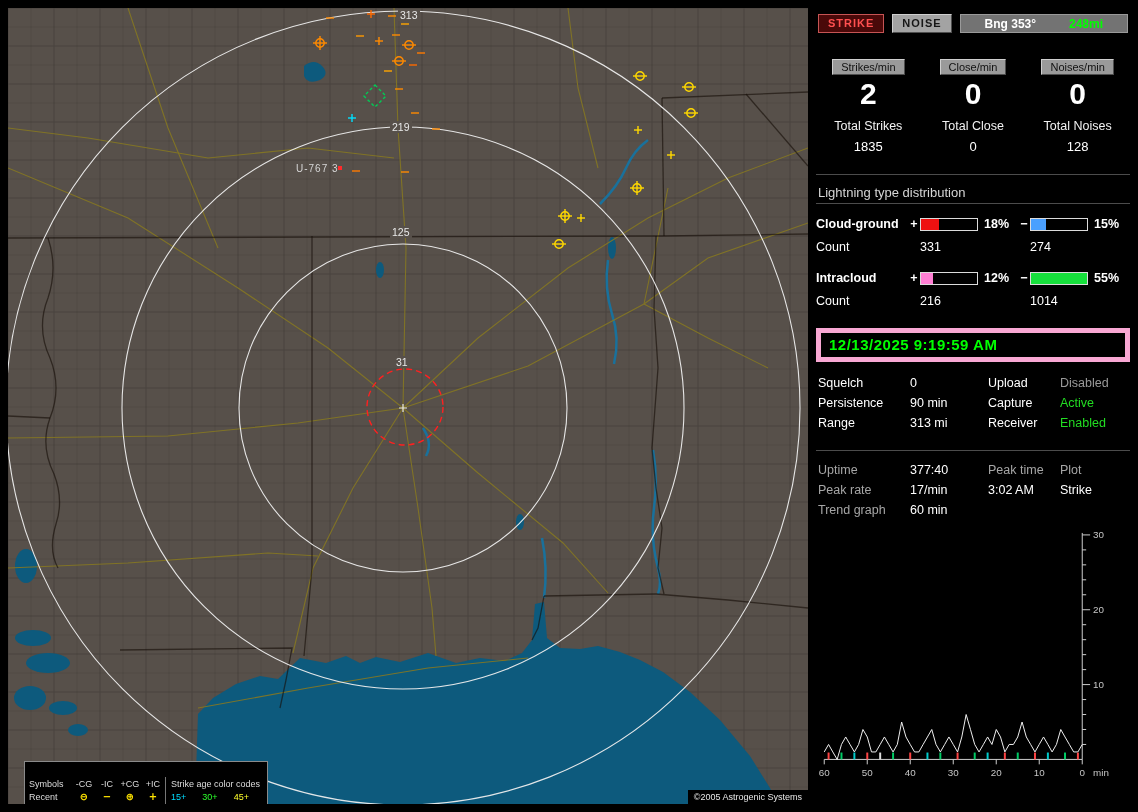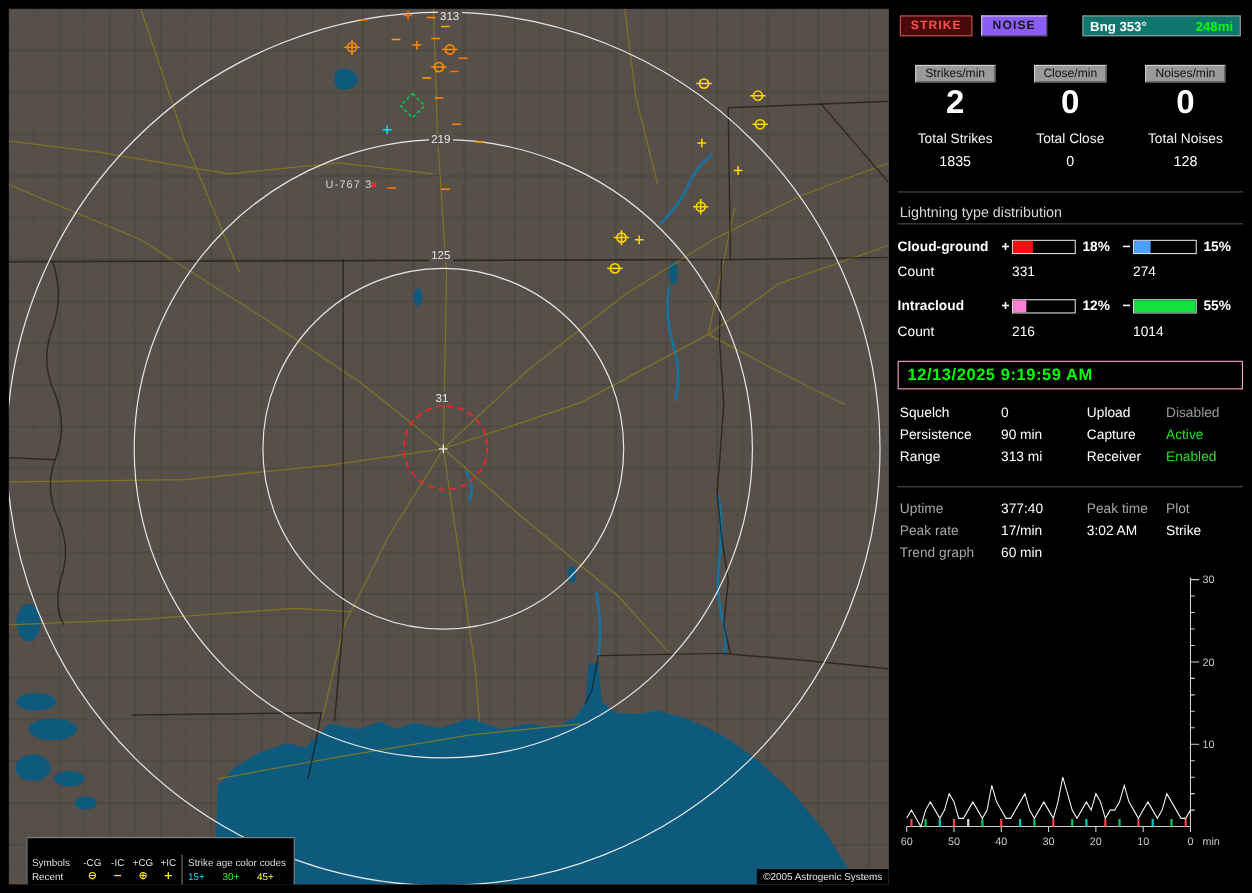--- a/index.html
+++ b/index.html
@@ -21,43 +21,43 @@
   .lg-sym{font-family:"DejaVu Sans", sans-serif;font-size:10px;font-weight:bold;}
   .lg-right{border-left:1px solid #777;margin-left:2px;padding-left:5px;width:100px;display:grid;grid-auto-rows:13px;align-items:center;}
   .lg-ages{display:grid;grid-template-columns:1fr 1fr 1fr;}
   .lg-ages span{font-weight:normal;}
 
   
   .sidebar{position:absolute;left:816px;top:8px;width:314px;height:796px;font-size:12.5px;}
   .topbar{display:flex;align-items:center;gap:8px;margin:6px 2px 0 2px;}
   .btn{height:17px;line-height:17px;padding:0 9px;font-size:11px;font-weight:bold;letter-spacing:1px;text-align:center;}
   .btn-strike{background:#4a0909;color:#ff5050;border:1px solid #c65454;}
-  .btn-noise{background:#8b5cf6;color:#161616;border:1px solid #cfcfcf;border-right-color:#4e4e4e;border-bottom-color:#4e4e4e;}
-  .bearing{margin-left:auto;width:130px;height:17px;border:1px solid #9a9a9a;background:#0f766e;
-           display:flex;justify-content:space-between;align-items:center;padding:0 6px;font-size:12px;font-weight:bold;}
+  .btn-noise{background:#a3a3a3;color:#161616;border:1px solid #cfcfcf;border-right-color:#4e4e4e;border-bottom-color:#4e4e4e;}
+  .bearing{margin-left:auto;width:130px;height:17px;border:1px solid #9a9a9a;background:#737373;
+           display:flex;justify-content:space-between;align-items:center;padding:0 24px;font-size:12px;font-weight:bold;}
 
   .stats{display:grid;grid-template-columns:1fr 1fr 1fr;margin-top:26px;text-align:center;}
   .chip{display:inline-block;background:#9a9a9a;color:#111;font-size:11px;padding:1px 8px;
         border:1px solid #cfcfcf;border-right-color:#4e4e4e;border-bottom-color:#4e4e4e;}
   .rate{font-size:30px;font-weight:bold;margin-top:2px;}
   .tlabel{font-size:12.5px;margin-top:8px;color:#f2f2f2;}
   .tvalue{font-size:13px;margin-top:6px;}
 
   .divider{border:none;border-top:1px solid #4c4c4c;margin:20px 0 0 0;}
 
   .dist-title{color:#d6d6d6;font-size:13px;margin-top:10px;padding:0 0 3px 2px;border-bottom:1px solid #4c4c4c;}
   .dist-row{display:grid;grid-template-columns:92px 12px 58px 40px 12px 58px 40px;align-items:center;height:24px;margin-top:8px;}
   .dist-label{font-weight:bold;}
   .sign{text-align:center;font-weight:bold;}
   .pbar{height:11px;border:1px solid #dcdcdc;background:#000;}
   .pbar>div{height:100%;width:0;}
   .pct{font-weight:bold;padding-left:6px;}
   .count-row{display:grid;grid-template-columns:104px 110px auto;height:22px;align-items:center;}
 
-  .dtbox{margin-top:16px;border:1px solid #f9a8d4;padding:3px 8px 4px 8px;font-size:15px;font-weight:bold;letter-spacing:.5px;}
+  .dtbox{margin-top:16px;border:5px solid #f9a8d4;padding:3px 8px 4px 8px;font-size:15px;font-weight:bold;letter-spacing:.5px;}
 
   .kv-grid{display:grid;grid-template-columns:92px 78px 72px auto;row-gap:6px;margin-top:14px;padding:0 2px;}
   .gray{color:#a6a6a6;}
 
   .trend-wrap{margin-top:12px;}
   .ax{stroke:#d0d0d0;stroke-width:1;}
   .tl{fill:#c6c6c6;font-size:10px;font-family:"Liberation Sans",sans-serif;}
   .mid{text-anchor:middle;}
   .trace{fill:none;stroke:#f2f2f2;stroke-width:1;}
 </style>

